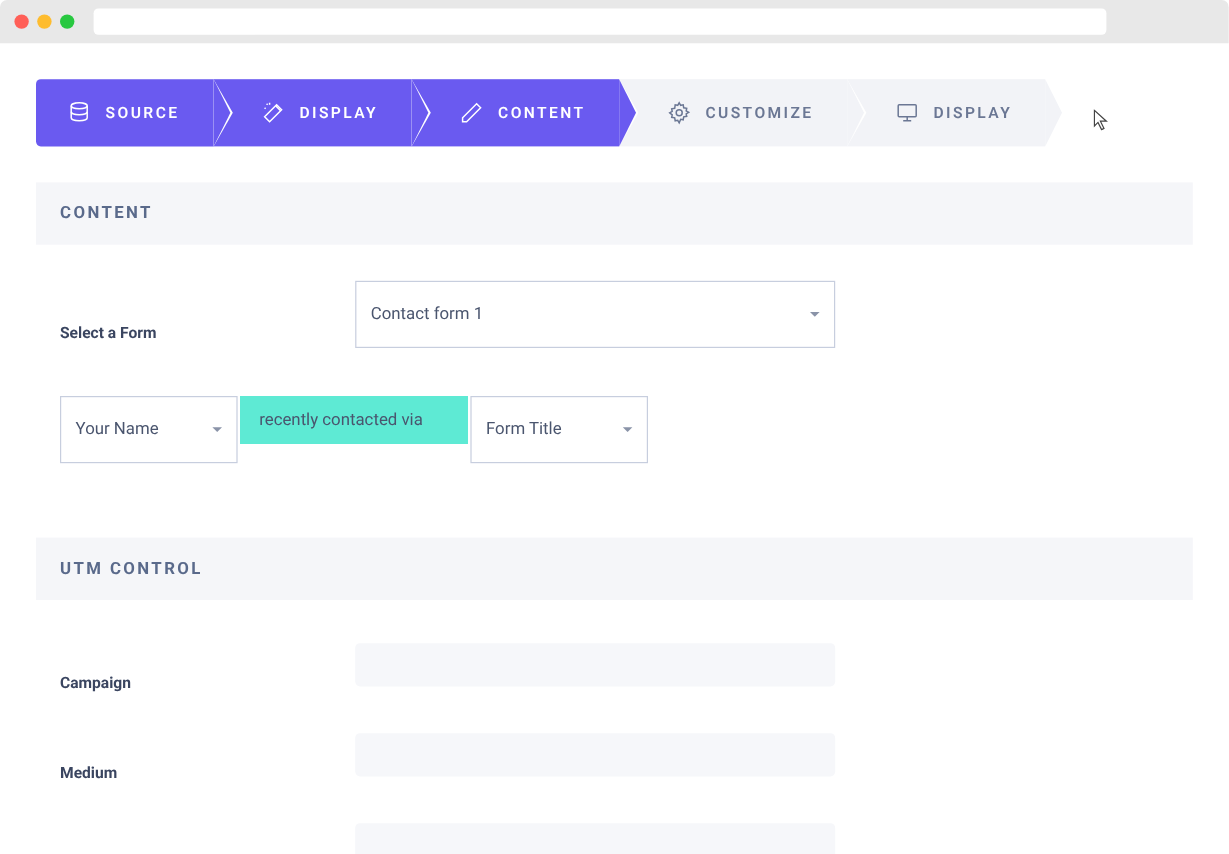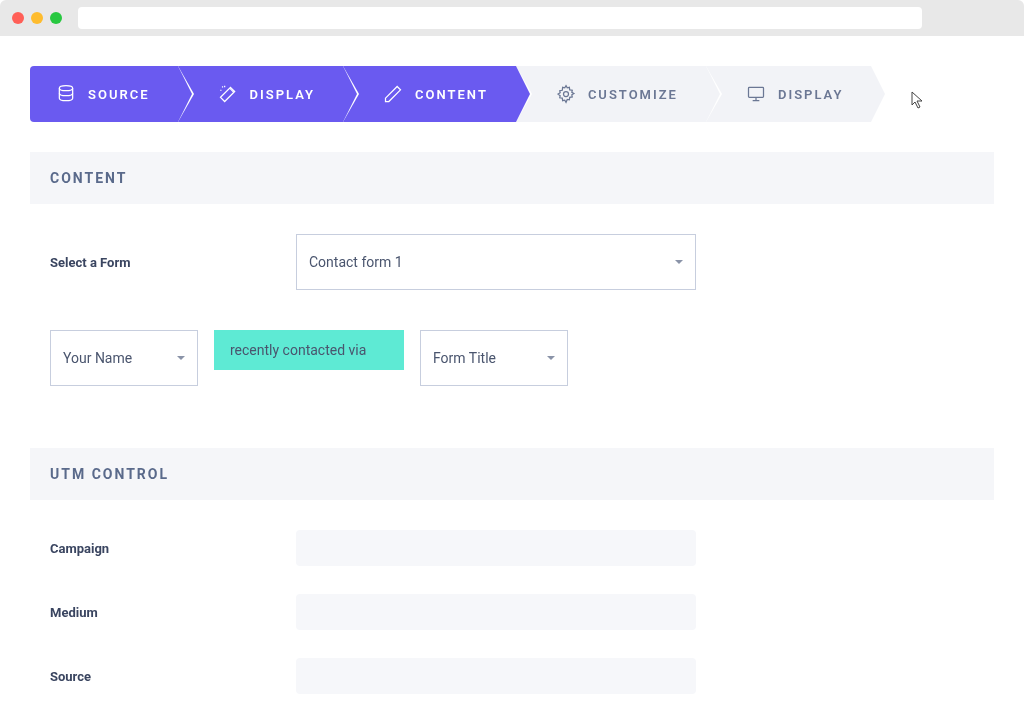--- a/index.html
+++ b/index.html
@@ -100,20 +100,21 @@
     display: flex;
     align-items: center;
     margin-bottom: 40px;
   }
   .form-row:last-child { margin-bottom: 0; }
   .form-label {
     width: 246px;
     font-size: 13px;
     font-weight: 700;
     color: #3a4560;
+    margin-top: 32px;
   }
 
   .select {
     height: 56px;
     border: 1px solid #c7cede;
     background: #ffffff;
     display: flex;
     align-items: center;
     padding: 0 12px;
     font-size: 14px;
@@ -138,21 +139,21 @@
     height: 40px;
     background: #5eead4;
     display: flex;
     align-items: center;
     padding: 0 16px;
     font-size: 14px;
     color: #4a556e;
     width: 190px;
   }
 
-  .template-row { display: flex; gap: 16px; }
+  .template-row { display: flex; gap: 2px; }
 
   .input-muted {
     width: 400px;
     height: 36px;
     background: #f6f7fa;
     border: none;
     border-radius: 4px;
     padding: 0 12px;
     font-size: 14px;
   }

